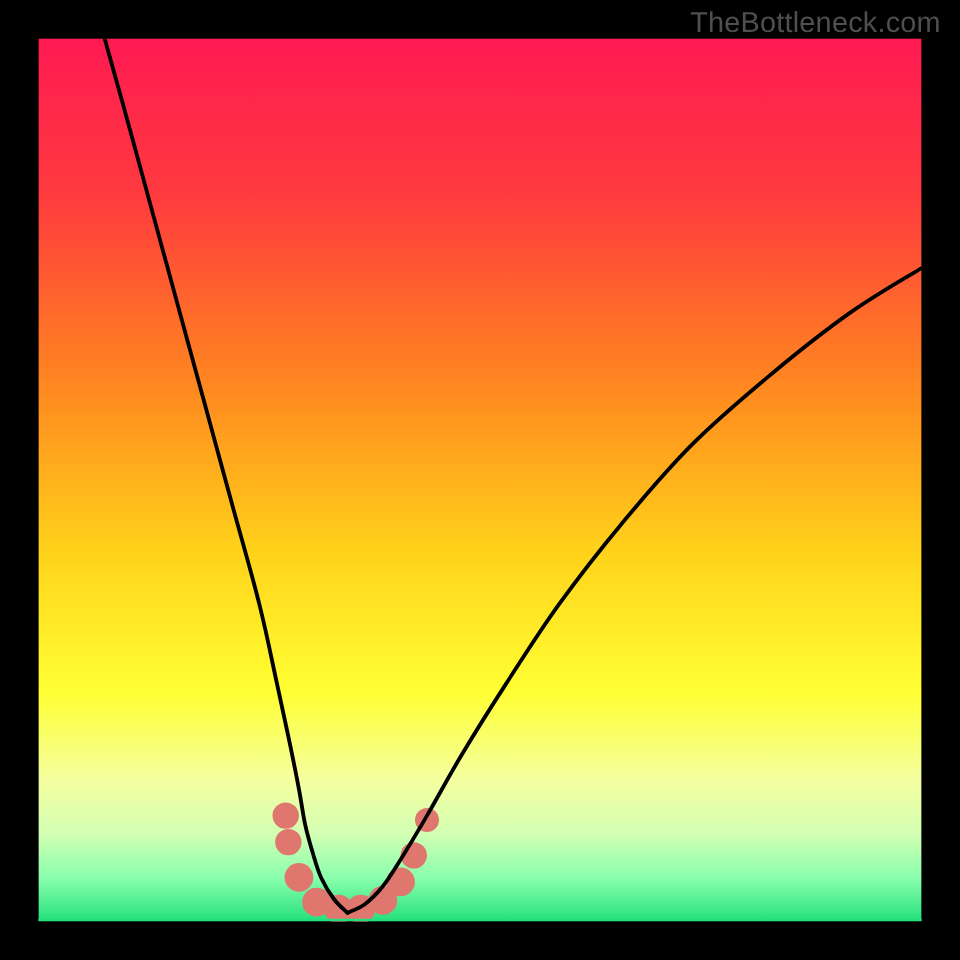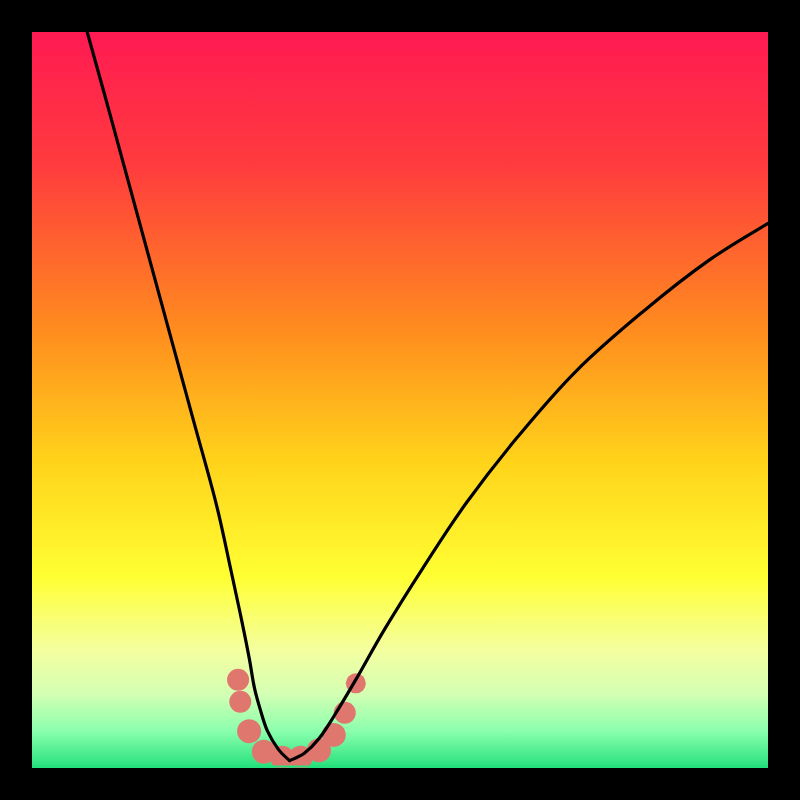--- a/index.html
+++ b/index.html
@@ -73,13 +73,14 @@
           <circle cx="312.8" cy="680.8" r="11" fill="#e0776f"></circle>
           <circle cx="323.84" cy="651.36" r="10" fill="#e0776f"></circle>
         </g>
       <g id="lines-layer">
           <path d="M 55.199999999999996 0 C 58.512 11.923200000000001, 66.31360000000001 39.74400000000002, 73.60000000000001 66.24000000000001 C 80.88640000000001 92.73599999999999, 87.7312 118.05439999999993, 95.68 147.19999999999993 C 103.62880000000001 176.34559999999993, 109.8112 199.01440000000002, 117.76 228.16000000000003 C 125.70880000000001 257.3056, 131.8912 279.9744, 139.84 309.12 C 147.7888 338.2656, 153.97119999999998 360.93440000000004, 161.92 390.08000000000004 C 169.8688 419.22560000000004, 177.376 444.54400000000004, 184 471.04 C 190.624 497.536, 194.08320000000003 516.0832, 198.72000000000003 537.28 C 203.35680000000002 558.4767999999999, 206.448 572.9024, 209.76 588.8 C 213.07199999999997 604.6976, 214.86783999999997 613.6768000000001, 217.11999999999998 625.6 C 219.37215999999998 637.5232, 220.2848 645.7664, 222.272 655.04 C 224.2592 664.3136, 225.77536 669.1712, 228.16 677.12 C 230.54464 685.0688, 232.208 691.9136000000001, 235.52 699.2 C 238.83200000000002 706.4864, 242.5856 712.3008, 246.56 717.6 C 250.5344 722.8992000000001, 255.61279999999996 726.6528, 257.59999999999997 728.64" fill="none" stroke="#000000" stroke-width="3.2" stroke-linecap="round"></path>
           <path d="M 257.59999999999997 728.64 C 260.2496 727.3152, 267.0208 725.2544, 272.32 721.28 C 277.6192 717.3055999999999, 281.74080000000004 713.184, 287.04 706.56 C 292.3392 699.9359999999999, 295.136 695.0784, 301.76 684.48 C 308.38399999999996 673.8816, 314.5664 663.5776000000001, 323.84 647.6800000000001 C 333.11359999999996 631.7824, 341.35679999999996 616.0319999999999, 353.28 596.16 C 365.2032 576.288, 375.50720000000007 559.8016, 390.08000000000004 537.28 C 404.6528 514.7583999999999, 417.01759999999996 494.88640000000004, 434.23999999999995 471.04 C 451.46239999999995 447.1936, 465.88800000000003 428.6464, 485.76000000000005 404.8 C 505.63200000000006 380.9536, 522.1184 361.0815999999999, 544.64 338.55999999999995 C 567.1616 316.03839999999997, 587.0336 299.552, 610.88 279.68 C 634.7264 259.808, 654.5984 244.05760000000004, 677.12 228.16000000000003 C 699.6416 212.2624, 725.4016 197.984, 736 191.36" fill="none" stroke="#000000" stroke-width="3.2" stroke-linecap="round"></path>
           <path d="M 0 734.528 C 132.48 734.528, 603.52 734.528, 736 734.528" fill="none" stroke="#24e07c" stroke-width="2" stroke-linecap="round"></path>
         </g>
     </svg>
   </div>
+  <div class="watermark">TheBottleneck.com</div>
 </div>
 
 </body></html>

